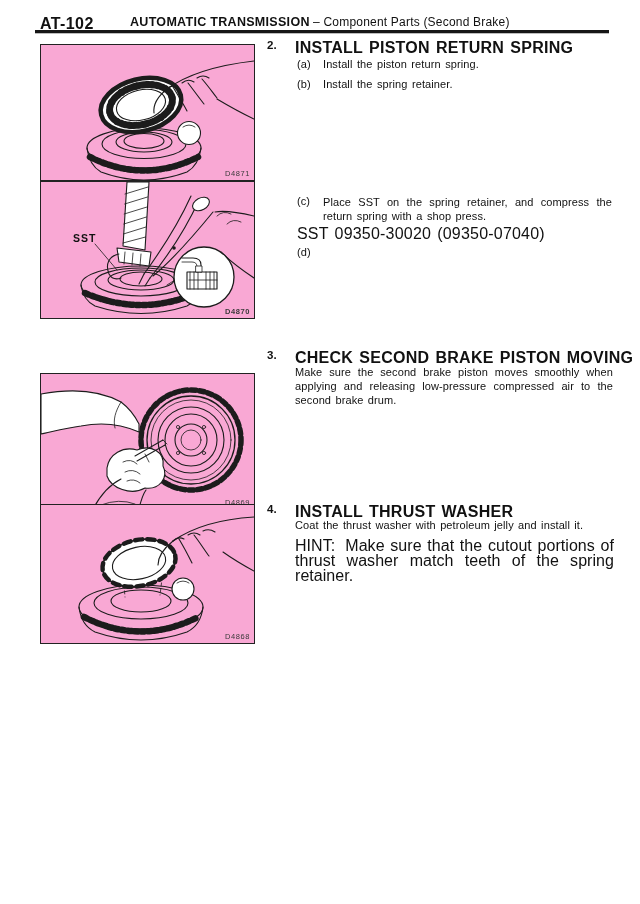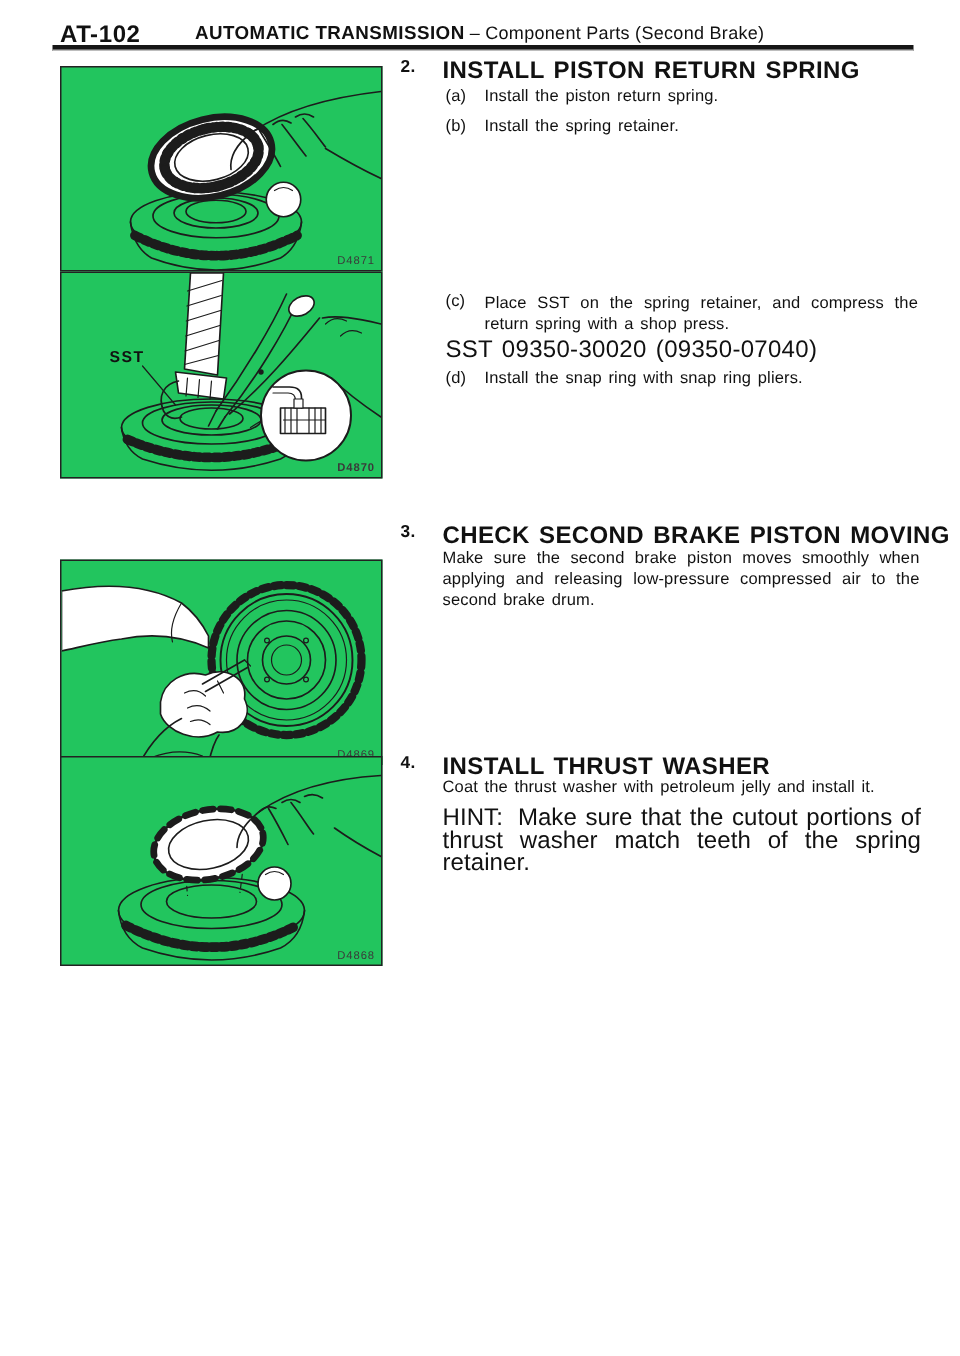--- a/index.html
+++ b/index.html
@@ -11,21 +11,21 @@
   .abs { position:absolute; }
 
   
   .hdr-code { left:40px; top:15px; font-size:16px; font-weight:bold; letter-spacing:.4px; }
   .hdr-title { left:130px; top:15px; font-size:12px; white-space:nowrap; }
   .hdr-title .t1 { font-weight:bold; font-size:12.5px; letter-spacing:.3px; }
   .hdr-title .t2 { font-weight:normal; letter-spacing:.2px; }
   .hdr-rule { left:35px; top:30px; width:574px; height:3px; background:#161616; border-bottom:1px solid #bdbdbd; }
 
   
-  .fig { left:40px; width:213px; border:1.3px solid #222; background:#22c55e; position:absolute; overflow:hidden; }
+  .fig { left:40px; width:213px; border:1.3px solid #222; background:#f9a8d4; position:absolute; overflow:hidden; }
   .fig svg { position:absolute; left:0; top:0; width:100%; height:100%; }
   .figcode { position:absolute; right:4px; bottom:2px; font-size:7.5px; letter-spacing:.6px; color:#3a3a3a; }
   .sst-callout { position:absolute; left:32px; top:50px; font-size:10.5px; letter-spacing:1px; color:#111; }
 
   svg .ln { stroke:#1c1c1c; stroke-width:1.1; fill:none; stroke-linecap:round; stroke-linejoin:round; }
   svg .thin { stroke-width:.8; }
   svg .wfill { fill:#fff; }
 
   
   .stepnum { left:267px; font-size:11.5px; font-weight:bold; letter-spacing:.2px; }
@@ -225,21 +225,20 @@
   <span class="txt">Install the spring retainer.</span>
 </div>
 
 <div class="abs sub" style="top:195px;">
   <span class="lbl">(c)</span>
   <span class="txt-wrap">Place SST on the spring retainer, and compress the return spring with a shop press.</span>
 </div>
 <div class="abs note" style="top:225px;">SST 09350-30020 (09350-07040)</div>
 <div class="abs sub" style="top:246px;">
   <span class="lbl">(d)</span>
-  <span class="txt">Install the snap ring with snap ring pliers.</span>
 </div>
 
 <div class="abs stepnum" style="top:349px;">3.</div>
 <div class="abs steptitle" style="top:349px;">CHECK SECOND BRAKE PISTON MOVING</div>
 <div class="abs bodypara" style="top:366px;">Make sure the second brake piston moves smoothly when applying and releasing low-pressure compressed air to the second brake drum.</div>
 
 <div class="abs stepnum" style="top:503px;">4.</div>
 <div class="abs steptitle" style="top:503px;">INSTALL THRUST WASHER</div>
 <div class="abs oneline" style="top:519px;">Coat the thrust washer with petroleum jelly and install it.</div>
 <div class="abs hintpara" style="top:538px;">

